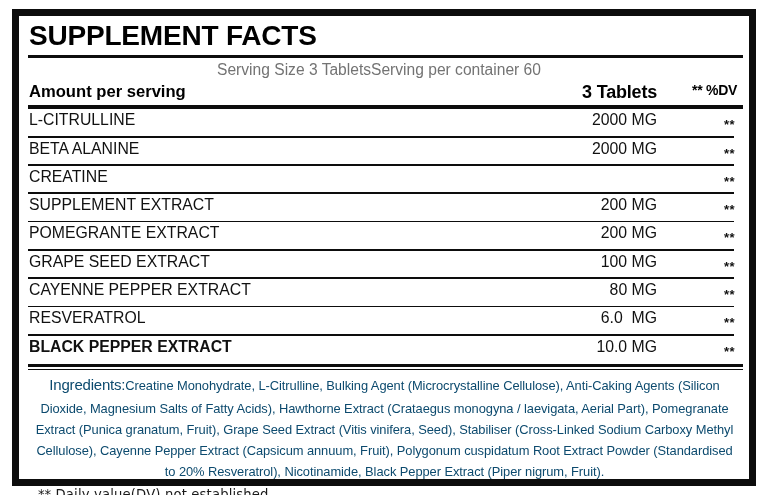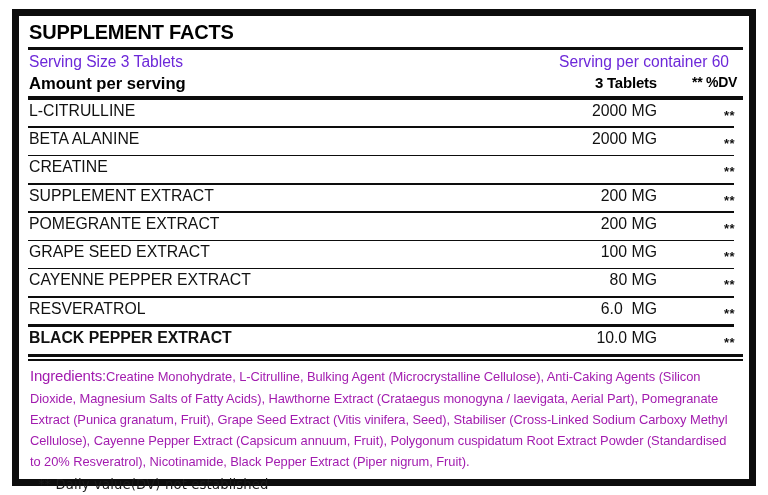--- a/index.html
+++ b/index.html
@@ -37,59 +37,59 @@
 
   .pad {
     position: relative;
     width: 100%;
     height: 100%;
     padding: 0 6px 0 9px;
   }
 
   
   .title {
-    font-size: 20px;
+    font-size: 28px;
     font-weight: 700;
     letter-spacing: -0.2px;
     line-height: 1;
     padding: 6px 0 4px 1px;
     color: #000;
     white-space: nowrap;
   }
 
   .rule-title   { height: 3px; background: #0d0d0d; margin: 1px 0 0 0; }
   .rule-header  { height: 4px; background: #0d0d0d; }
   .rule-ing-top { height: 3px;  background: #0d0d0d; margin-top: 1px; }
   .rule-ing-dbl { height: 1.6px; background: #0d0d0d; margin-top: 2px; }
 
   
   .serving-row {
     display: flex;
     align-items: baseline;
-    justify-content: space-between;
+    justify-content: center;
     font-size: 15.6px;
-    color: #6d28d9;
+    color: #737373;
     padding: 4px 0 2px 1px;
     line-height: 1.05;
   }
   .serving-row .right { padding-right: 14px; }
 
   .amount-row {
     display: flex;
     align-items: flex-start;
     font-size: 16.6px;
     font-weight: 700;
     color: #000;
     padding: 3px 0 3px 1px;
     line-height: 1.05;
   }
   .amount-row .amt-label { flex: 1 1 auto; }
   .amount-row .amt-serv  {
     width: 152px; text-align: right;
-    font-size: 15px;
+    font-size: 18px;
     letter-spacing: -0.2px;
   }
   .amount-row .amt-dv {
     width: 86px; text-align: right;
     font-size: 14px;
     padding-right: 6px;
     letter-spacing: -0.3px;
   }
 
   
@@ -131,23 +131,23 @@
     height: 1.7px;
     background: #0d0d0d;
     margin-right: 9px;
   }
   .sep.thick { height: 2.4px; }
 
   
   .ingredients {
     font-size: 12.9px;
     line-height: 1.63;
-    color: #a21caf;
+    color: #0c4a6e;
     padding: 3px 4px 0 2px;
-    text-align: left;
+    text-align: center;
     letter-spacing: -0.07px;
   }
   .ing-head {
     font-size: 15px;
     letter-spacing: -0.2px;
   }
 
   
   .footnote {
     font-size: 13.2px;

